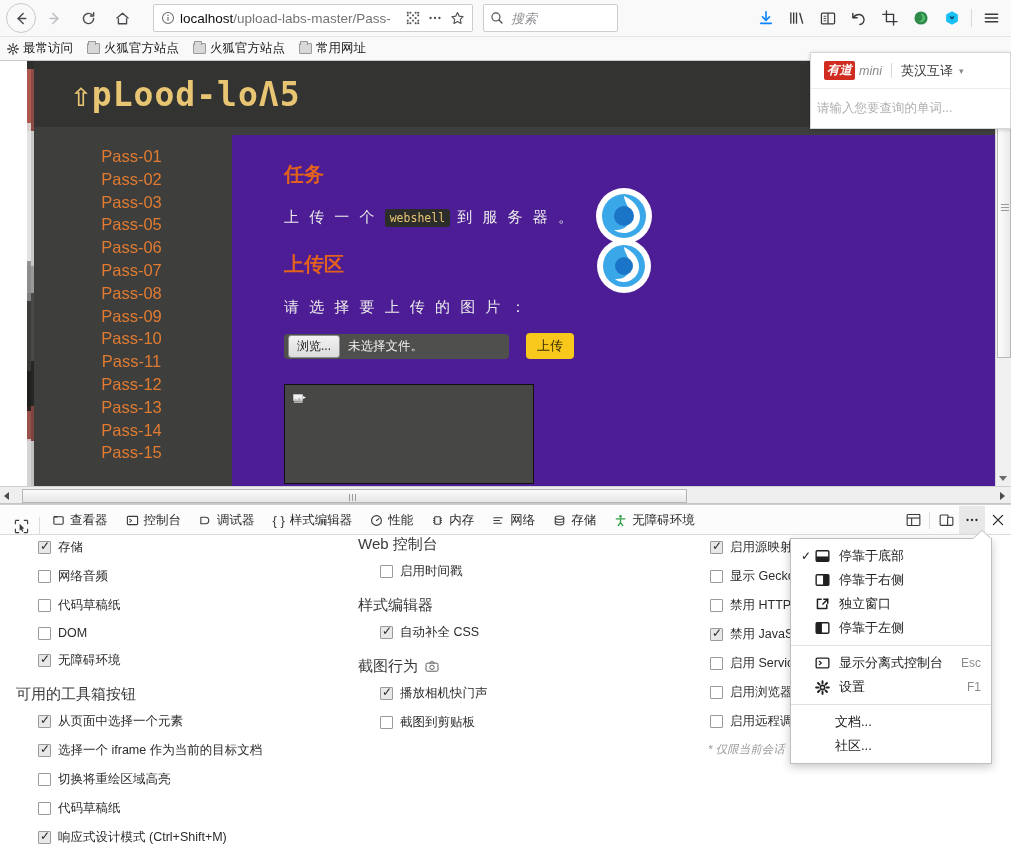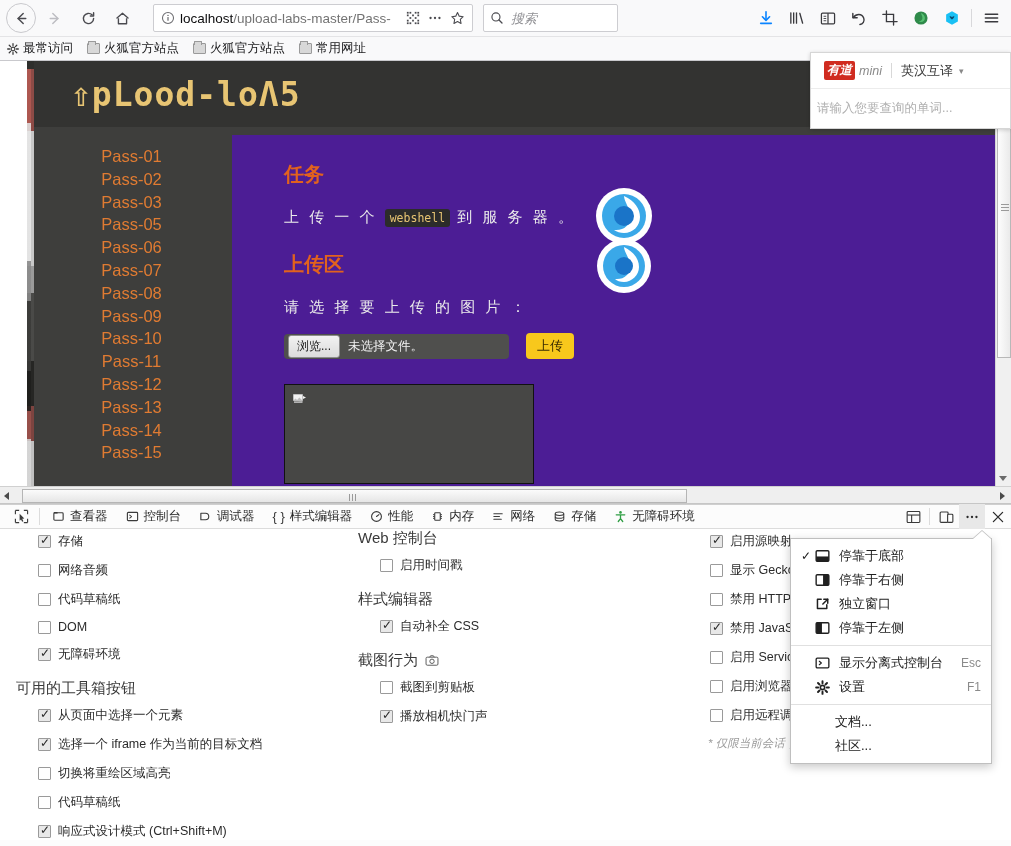--- a/index.html
+++ b/index.html
@@ -185,21 +185,21 @@
   }
   .h-grip { position: absolute; left: 326px; top: 4px; width: 8px; height: 7px;
       background: repeating-linear-gradient(to right,#9a9a9a 0 1px,transparent 1px 3px); }
 
   
   .devtools {
     position: absolute; left: 0; top: 504px; width: 1011px; height: 342px;
     background: #fcfcfc; border-top: 1px solid #cfcfcf;
   }
   .dt-toolbar {
-    height: 24px; display: flex; align-items: center;
+    height: 30px; display: flex; align-items: flex-end;
     border-bottom: 1px solid #dcdcdc; background: #fcfcfc;
     font-size: 12.5px; color: #2a2a2a;
   }
   .dt-pick { width: 30px; display:flex; align-items:center; justify-content:center; margin-left:6px;}
   .dt-sep { width: 1px; height: 17px; background: #dcdcdc; margin: 0 3px; }
   .dt-tab { display: flex; align-items: center; gap: 5px; padding: 0 9px; height: 28px; white-space: nowrap; }
   .dt-right { margin-left: auto; display: flex; align-items: center; }
   .dt-ibtn { width: 26px; height: 28px; display: flex; align-items: center; justify-content: center; }
   .dt-ibtn.active { background: #e8e8e8; }
 
@@ -717,26 +717,26 @@
             <span>截图行为</span>
             <span>
                 <svg width="14" height="13" viewBox="0 0 16 14">
                   <rect x="1.2" y="3.2" width="13.6" height="9.2" rx="1.4" fill="none" stroke="#5a5a5a" stroke-width="1.1"></rect>
                   <path d="M5.4 3.2l1-1.6h3.2l1 1.6" fill="none" stroke="#5a5a5a" stroke-width="1.1" stroke-linejoin="round"></path>
                   <circle cx="8" cy="7.9" r="2.5" fill="none" stroke="#5a5a5a" stroke-width="1.1"></circle>
                 </svg>
               </span>
           </div>
           <div class="chk-row">
-            <span class="chk"></span>
-            <span>截图到剪贴板</span>
-          </div>
-          <div class="chk-row">
             <span class="chk on"></span>
             <span>播放相机快门声</span>
+          </div>
+          <div class="chk-row">
+            <span class="chk"></span>
+            <span>截图到剪贴板</span>
           </div>
         </div>
 
         <div class="dt-col c3">
           <div class="chk-row" style="margin-left:6px;">
             <span class="chk on"></span>
             <span>启用源映射</span>
           </div>
           <div class="chk-row" style="margin-left:6px;">
             <span class="chk"></span>

